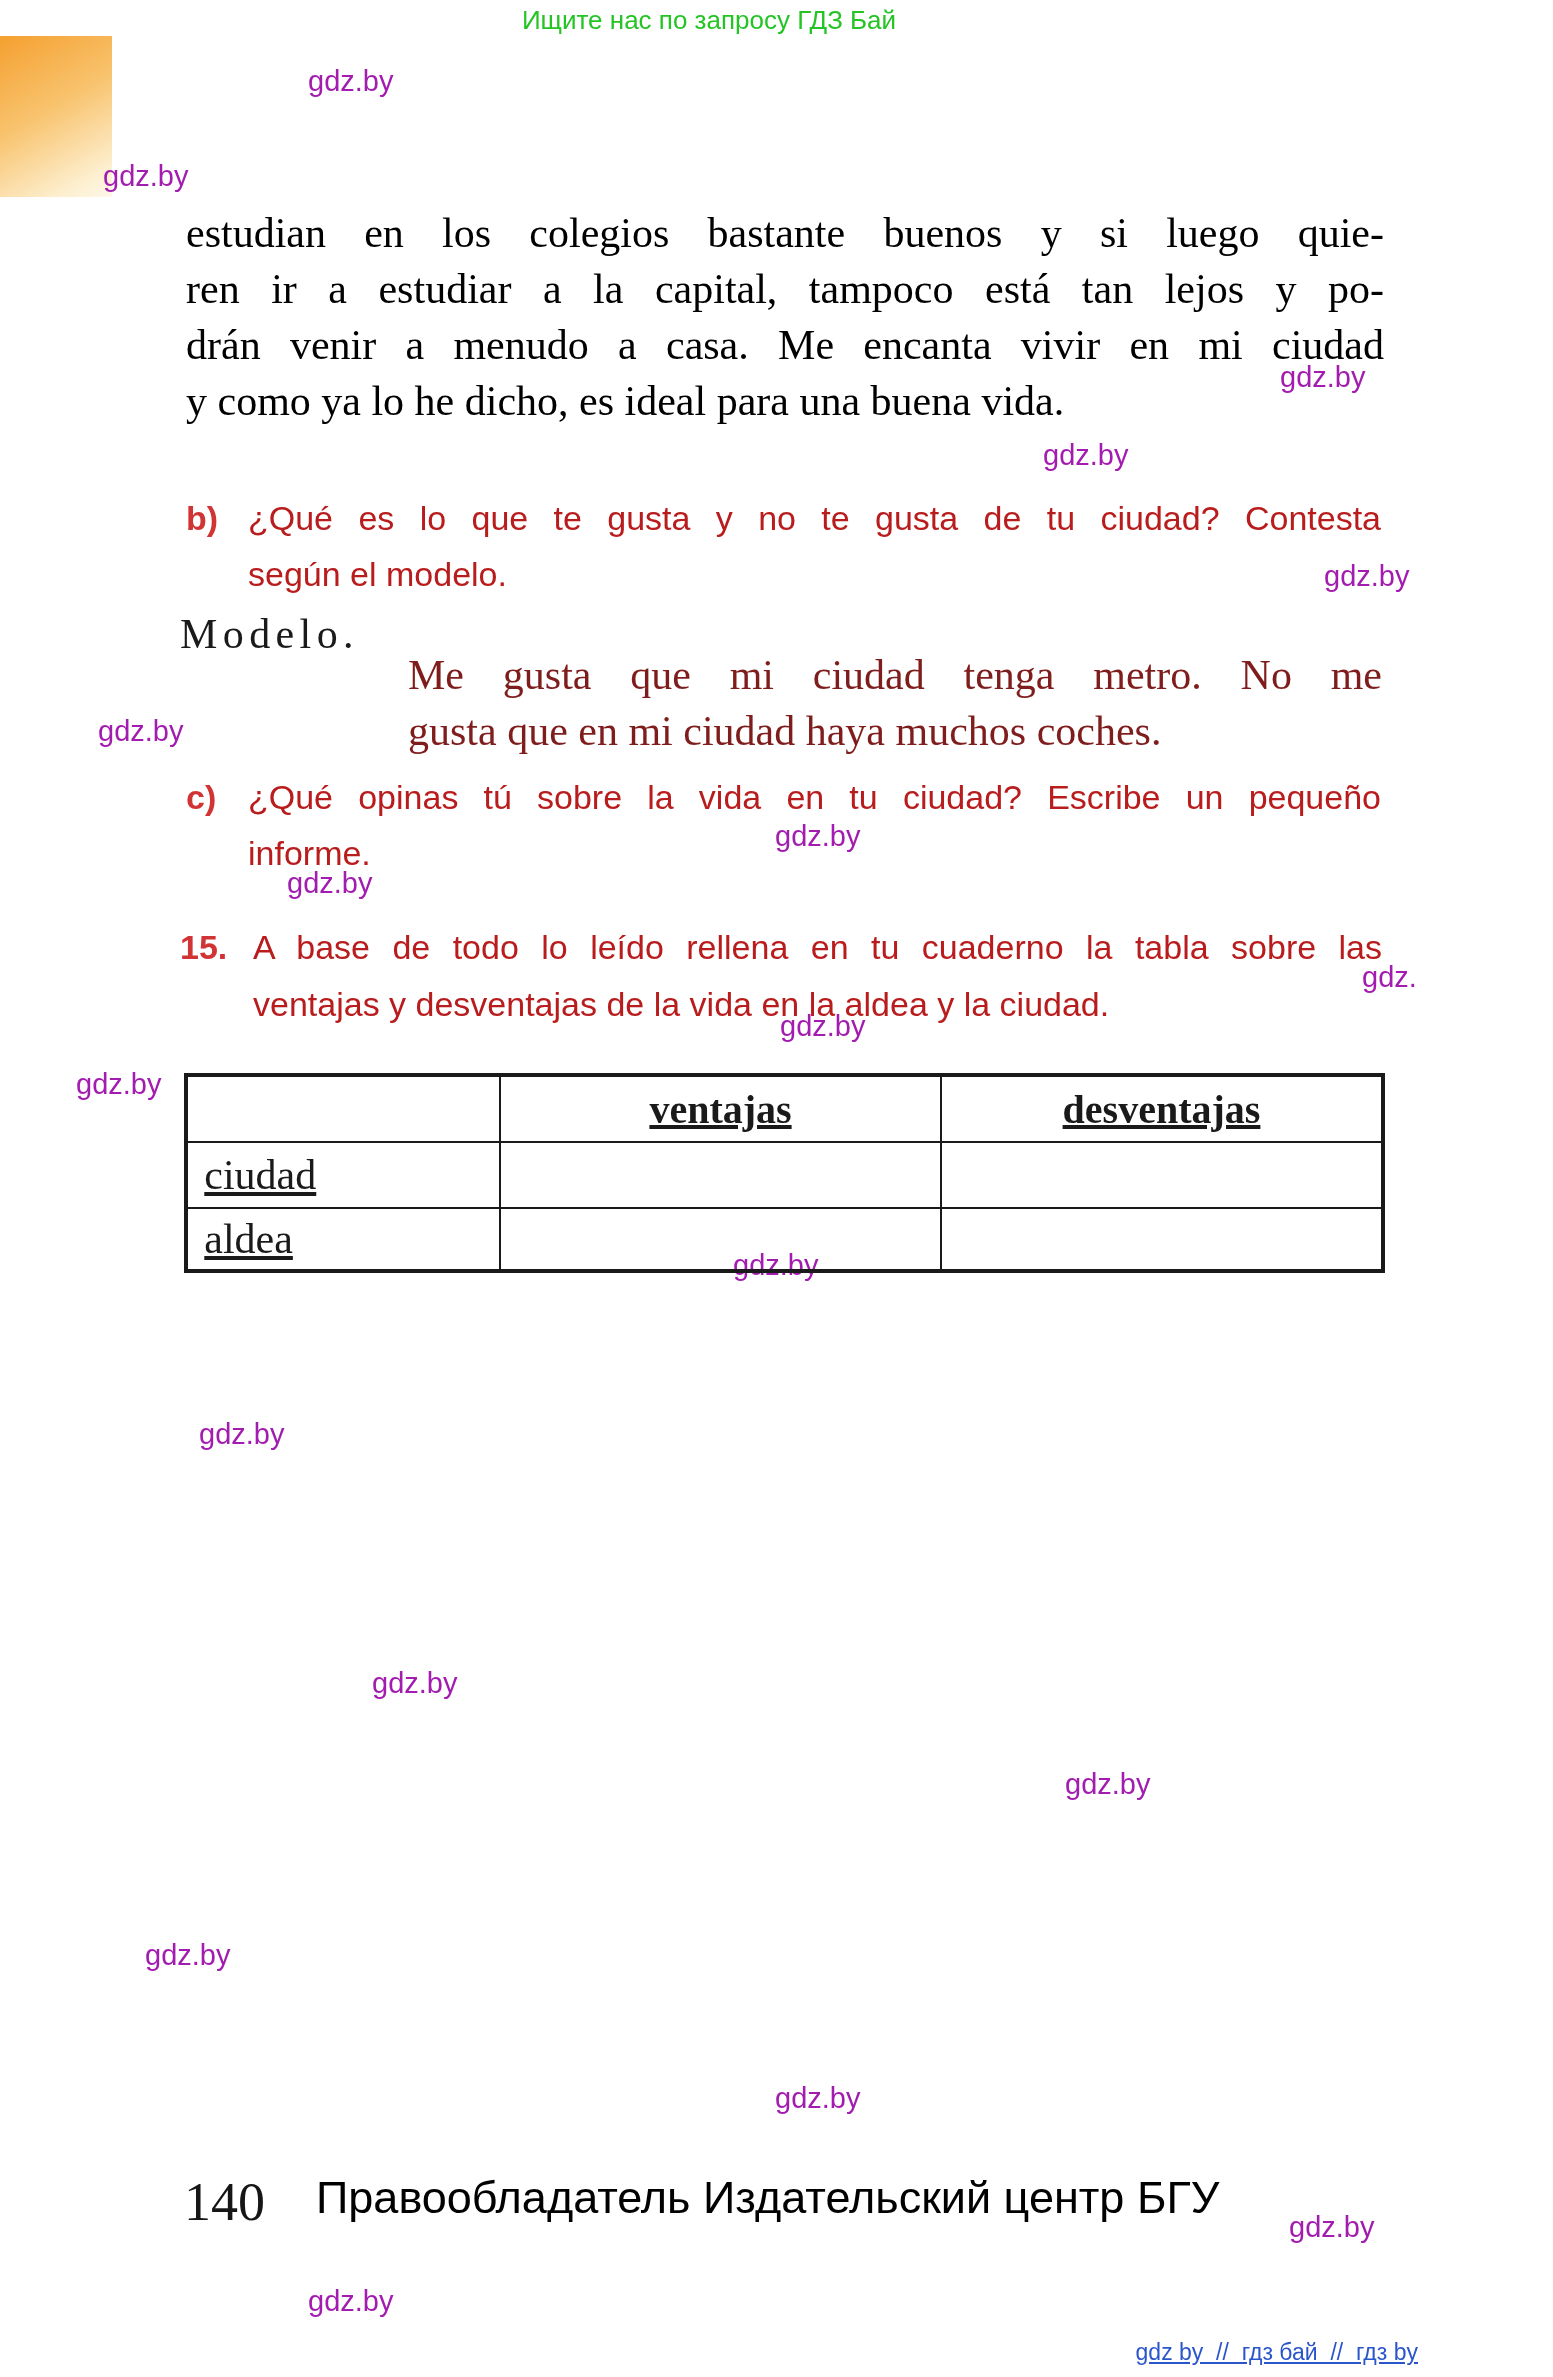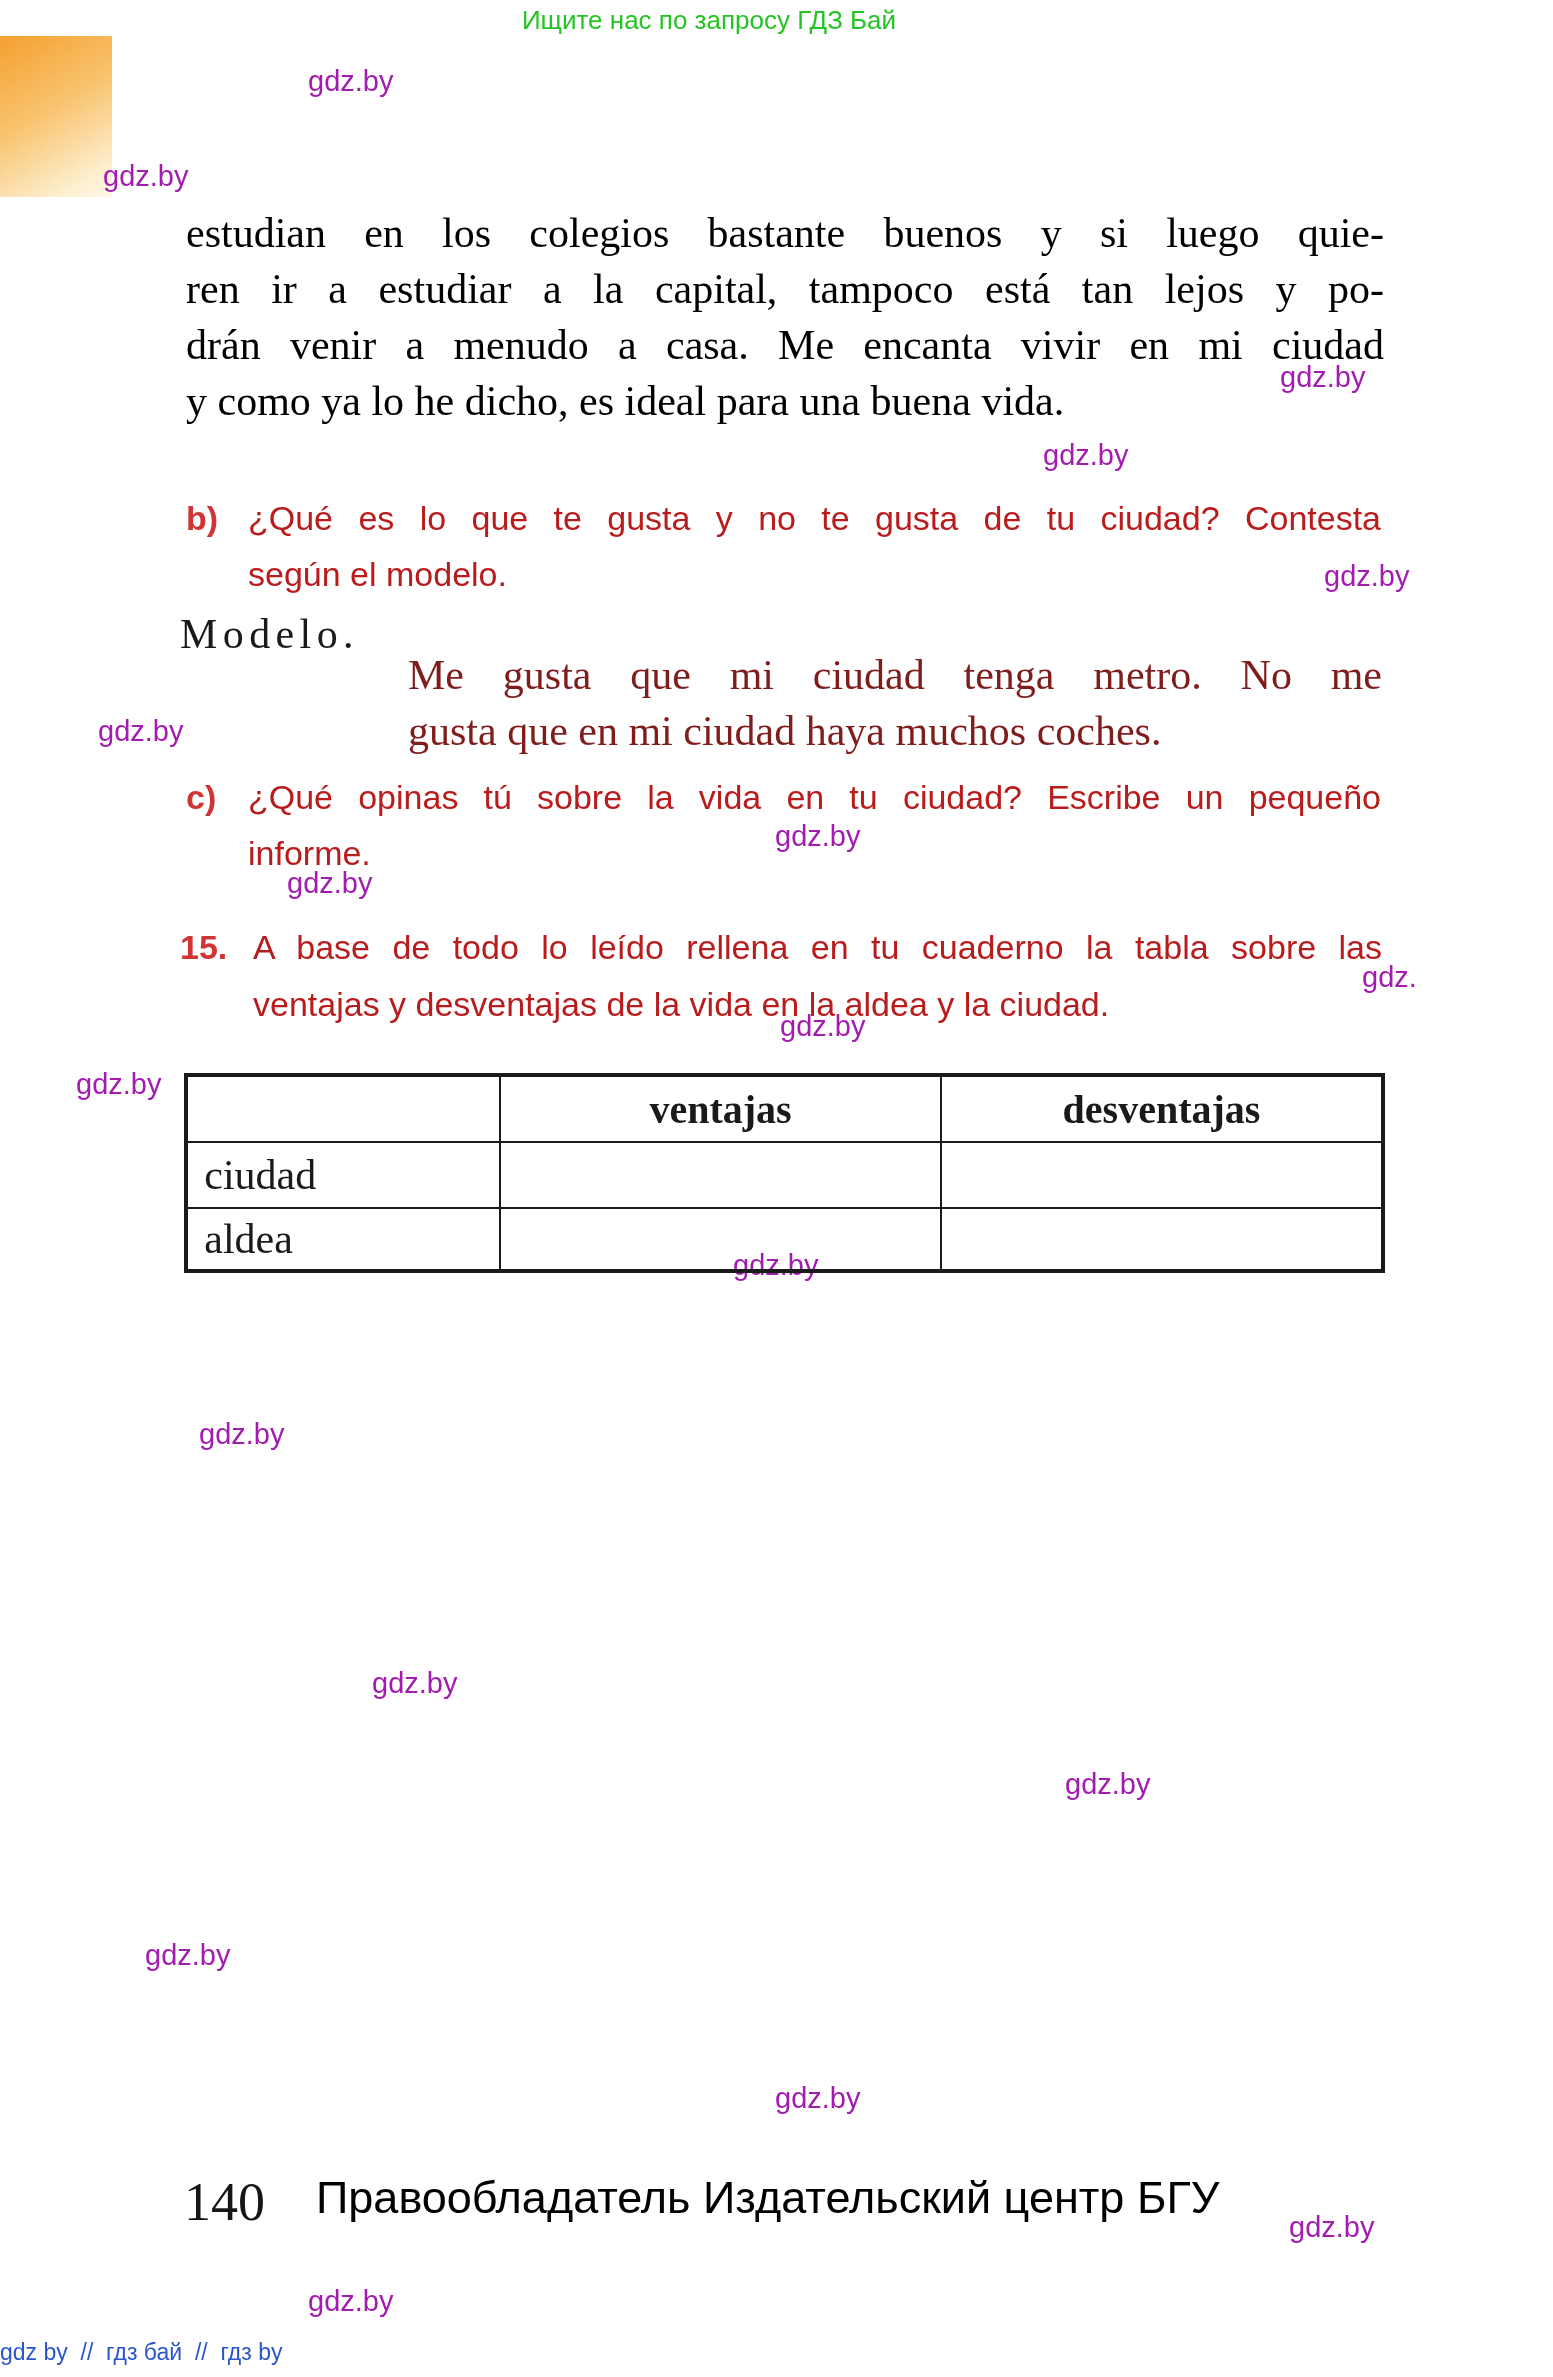--- a/index.html
+++ b/index.html
@@ -27,29 +27,29 @@
   .red-lbl { position:absolute; font:700 34px/56px "Liberation Sans", sans-serif; color:#d13434; }
   .sans-line { position:absolute; font:34px/56px "Liberation Sans", sans-serif; color:#b91c1c; }
   
   .modelo-lbl { position:absolute; left:180px; top:606px; font:42px/56px "Liberation Serif", serif; letter-spacing:5.4px; }
   .serif-abs { position:absolute; font:42px/56px "Liberation Serif", serif; color:#7f1d1d;margin-top:41px; }
   
   table.grid {
     position:absolute; left:184px; top:1073px; width:1197px;
     border-collapse:collapse; table-layout:fixed; border:4.5px solid #1a1a1a;
   }
-  .grid th, .grid td { border:2.7px solid #1a1a1a; padding:0; }
+  .grid th, .grid td { border:2.7px solid #1a1a1a; padding:0;text-decoration:underline; }
   .grid th { font:700 40px "Liberation Serif", serif; text-align:center; vertical-align:middle; }
   .grid td.rowh { font:42px "Liberation Serif", serif; text-align:left; padding-left:16.3px; vertical-align:middle;margin-top:29px; }
   
   .pagenum { position:absolute; left:184px; top:2174px; font:54px/56px "Liberation Serif", serif; color:#161616; }
   .publisher { position:absolute; left:316px; top:2171px; font:45px/53px "Liberation Sans", sans-serif; color:#000000; }
   .links {
-    position:absolute; left:0; right:0; top:2339px; text-align:left;
-    font:23px/27px "Liberation Sans", sans-serif; color:#2b55cb; white-space:pre;
+    position:absolute; left:0; right:0; top:2339px; text-align:right;
+    font:23px/27px "Liberation Sans", sans-serif; color:#2b55cb; white-space:pre;text-decoration:underline;
   }
 </style>
 </head>
 <body>
 
 <div class="page">
 
   <div class="promo">Ищите нас по запросу ГДЗ Бай</div>
 
   <div class="orange-corner"></div>

